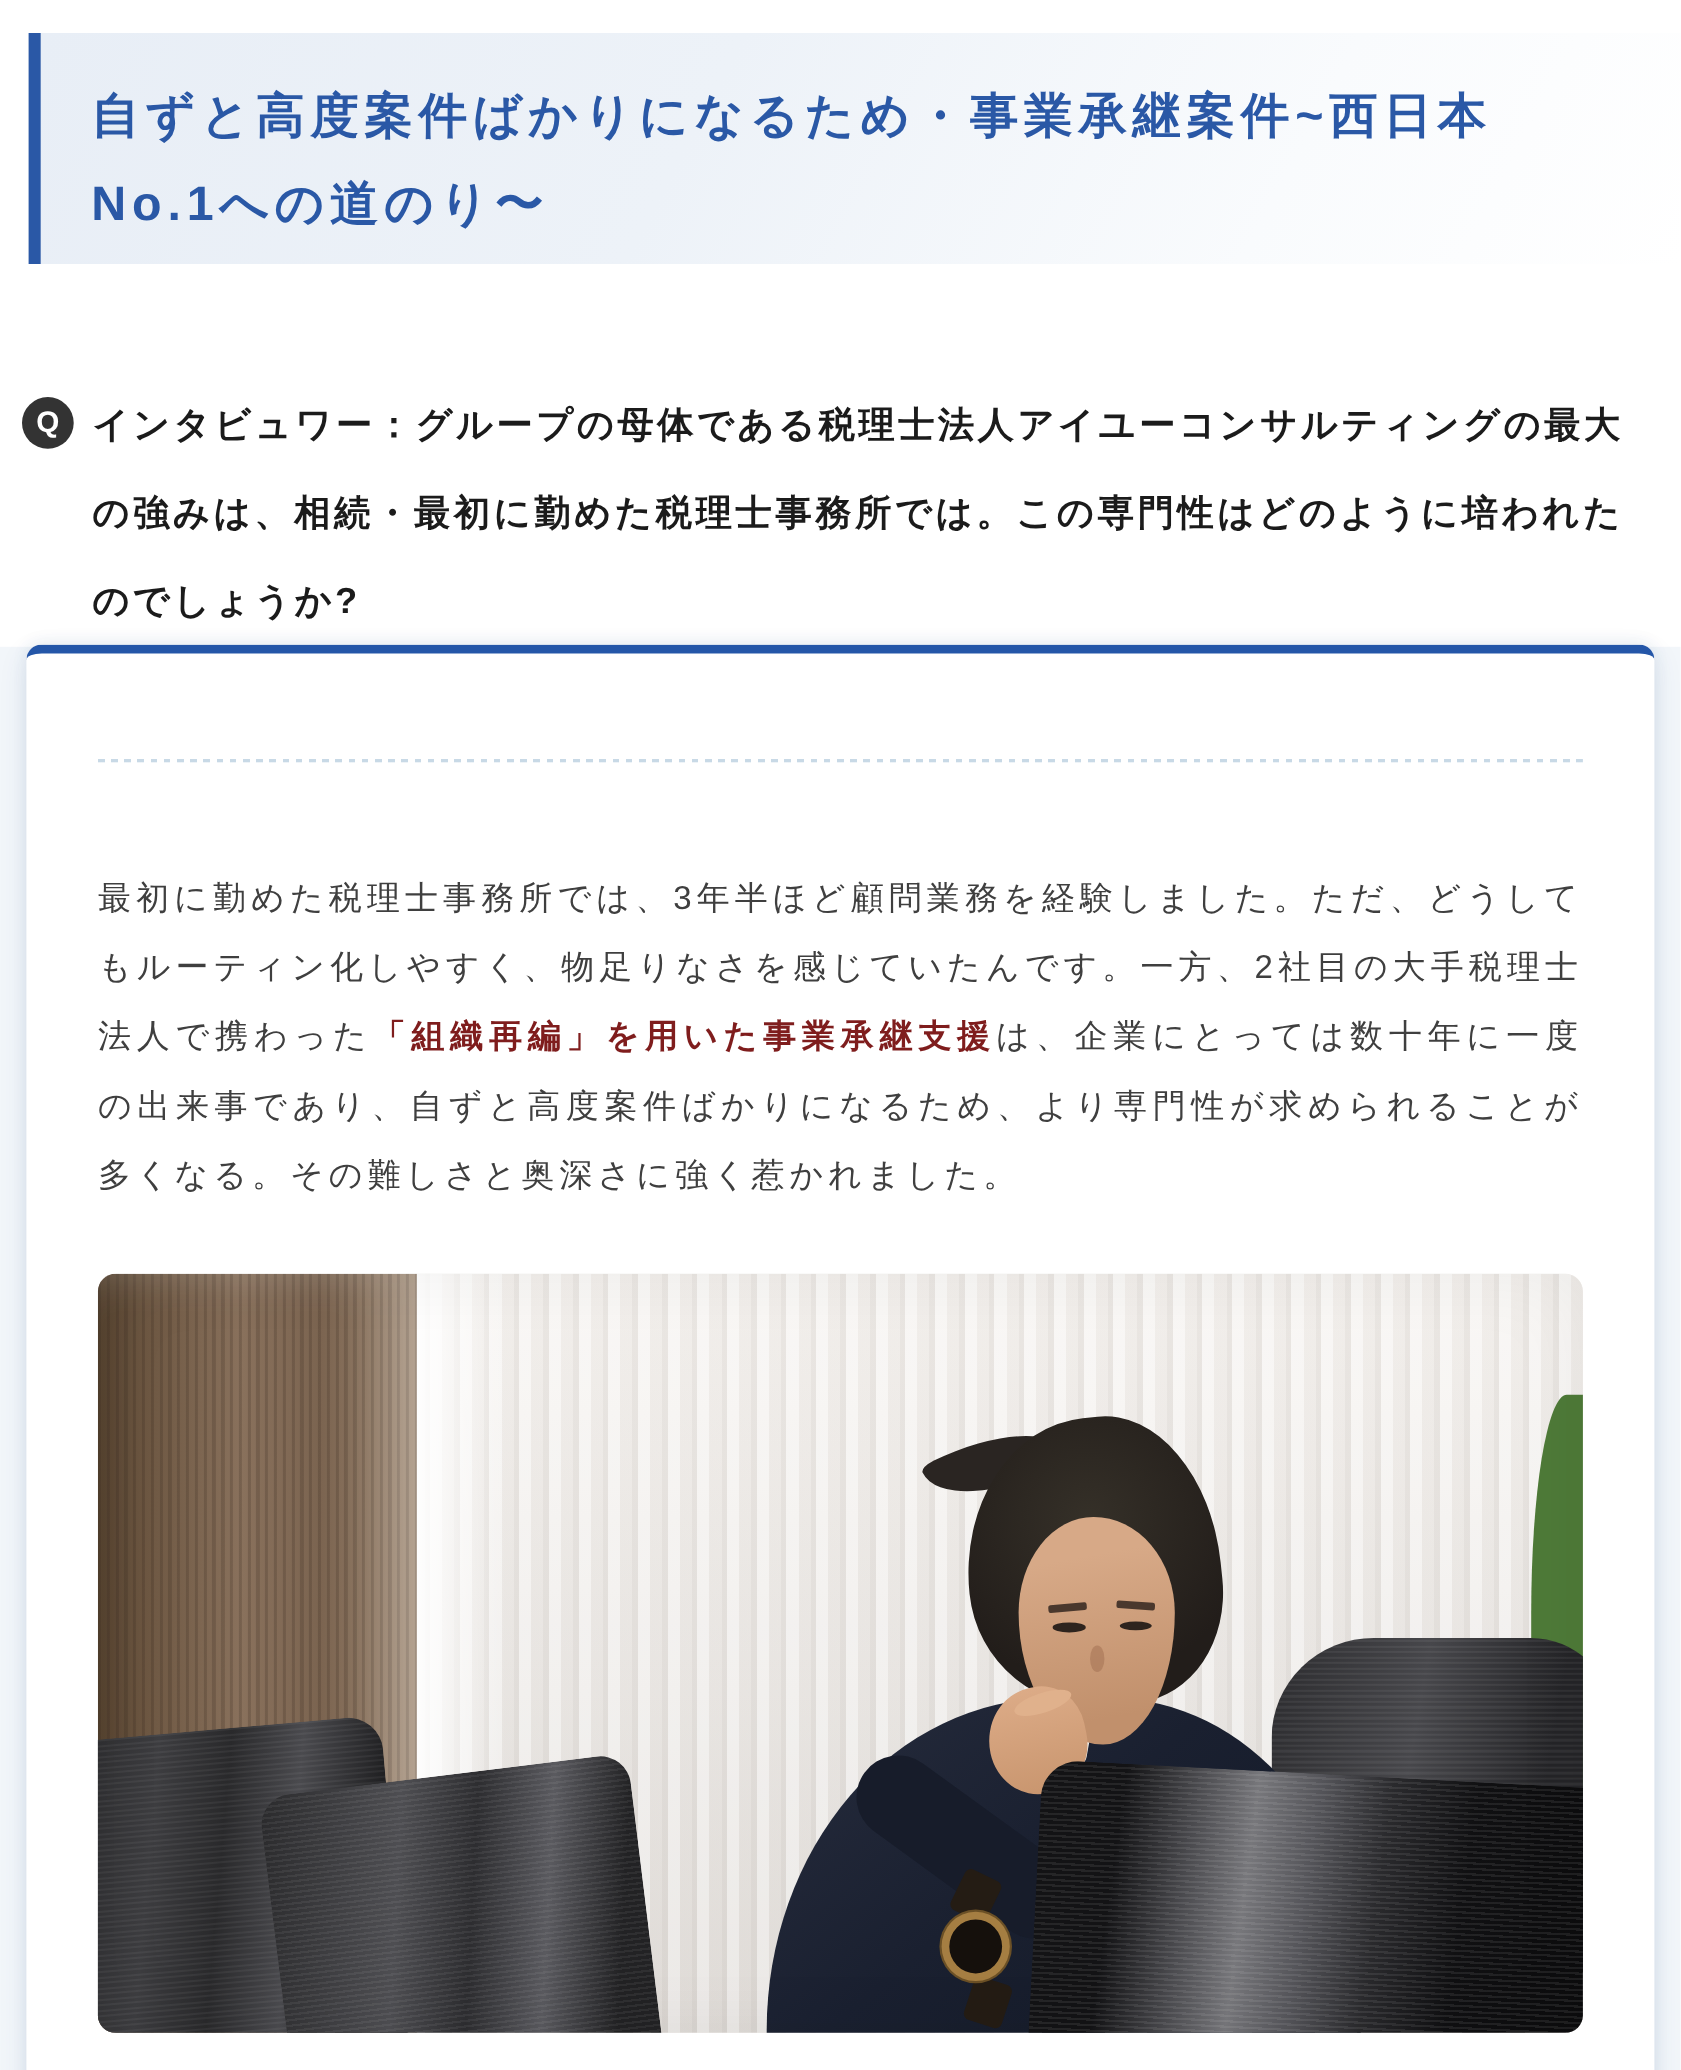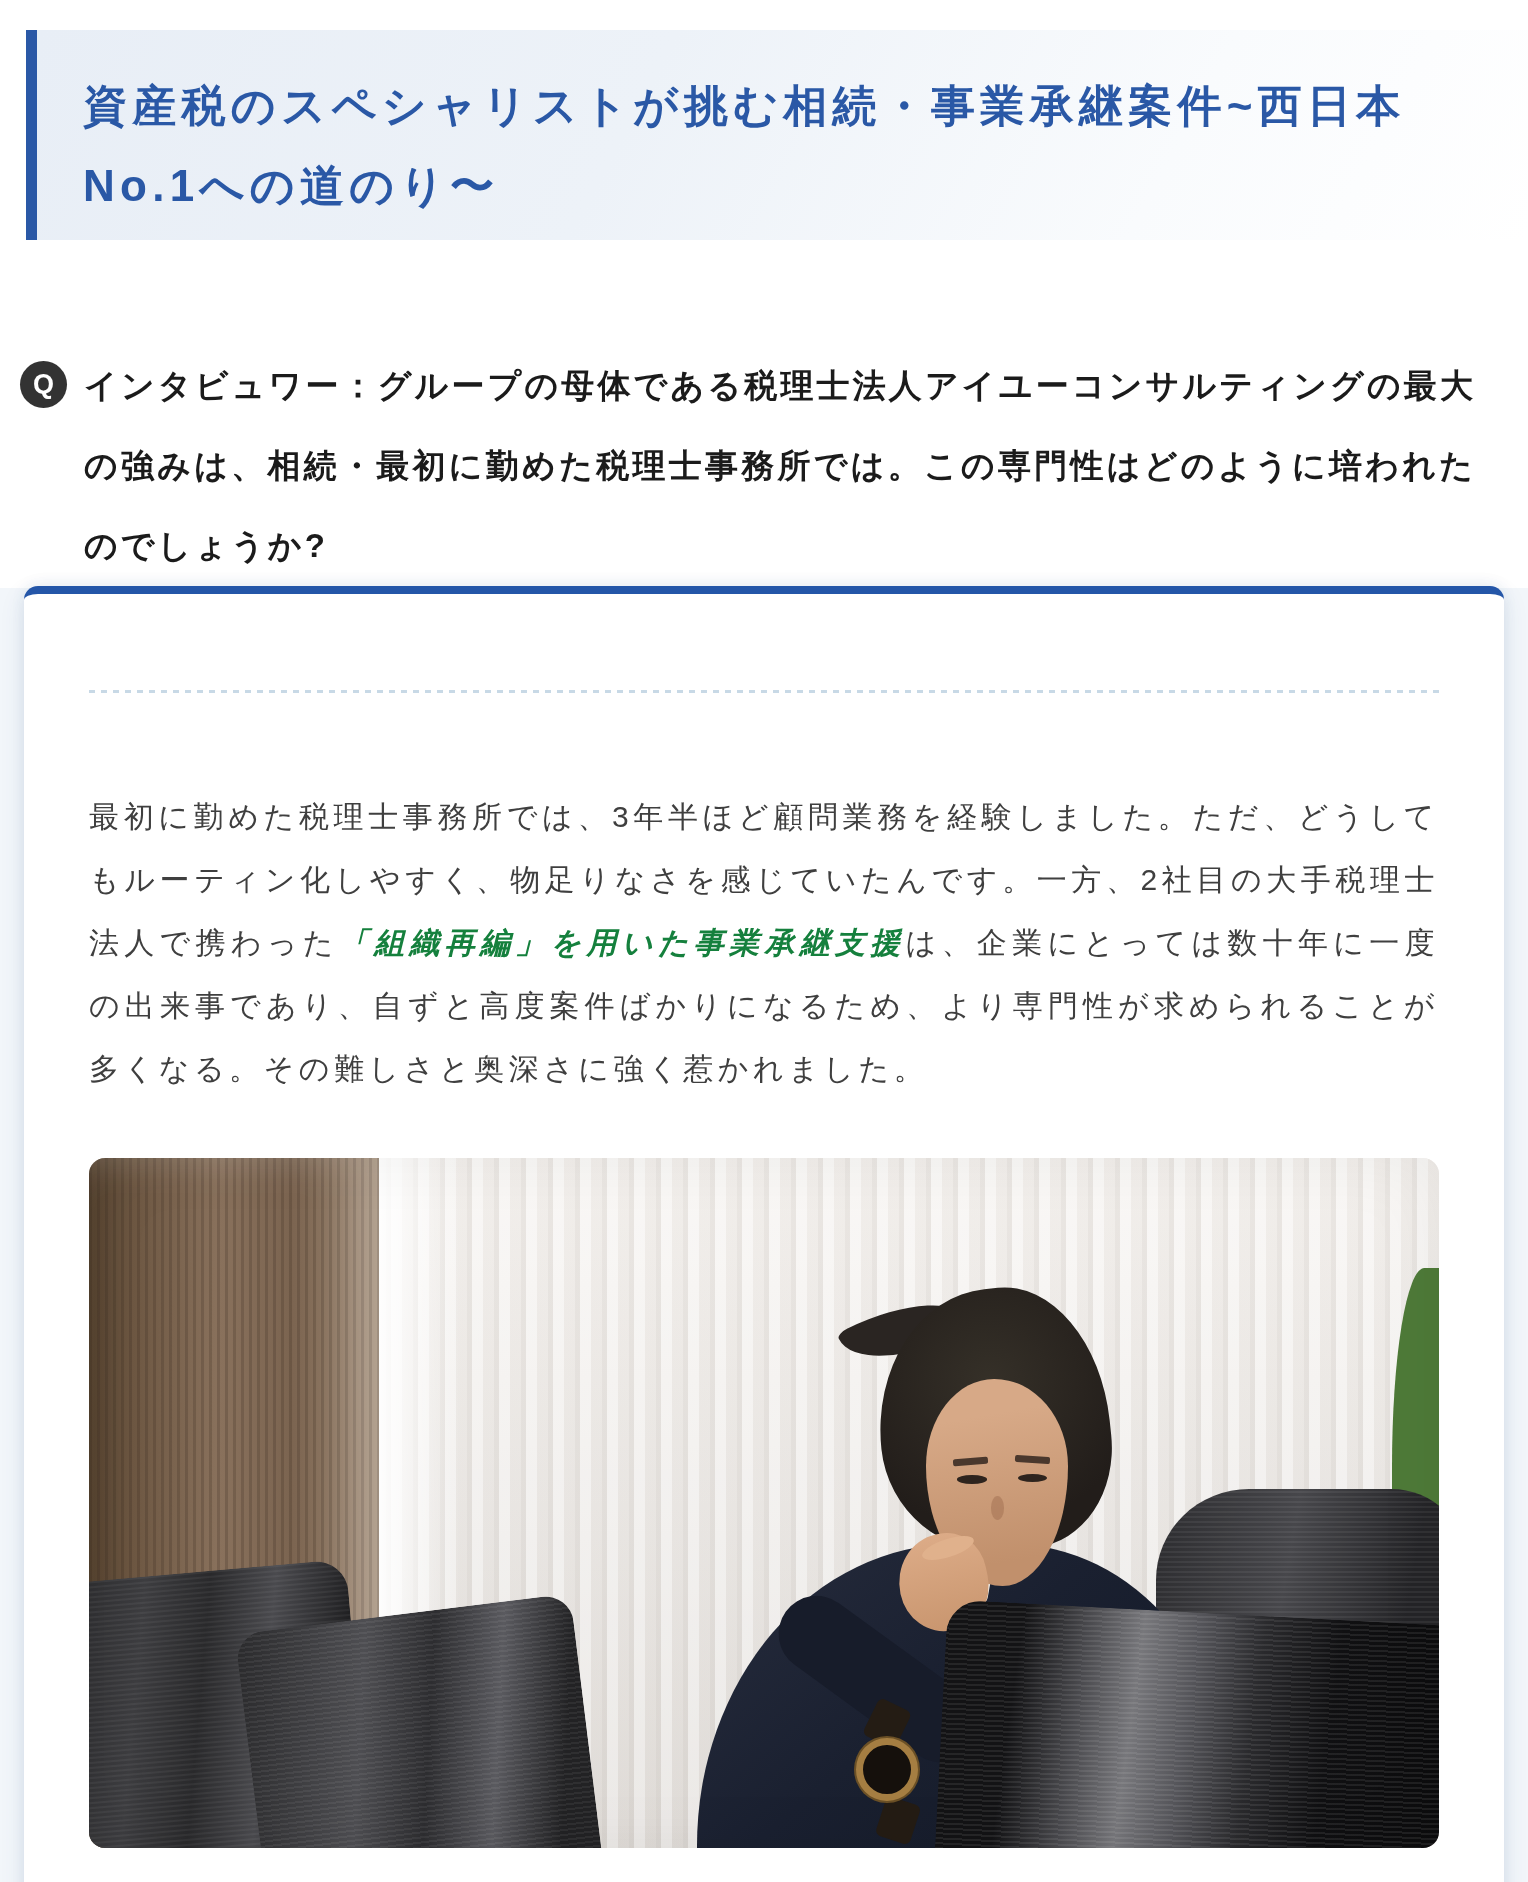--- a/index.html
+++ b/index.html
@@ -51,21 +51,21 @@
   .divider {
     margin-top:38px; height:3px;
     background:repeating-linear-gradient(90deg,#c8d9e6 0 6px, rgba(0,0,0,0) 6px 12px);
   }
   .answer-text {
     margin-top:92px;
     font-size:30px; line-height:63px;
     color:#3f3f3f; letter-spacing:4.5px;
     text-align:justify;
   }
-  .answer-text .bold { font-weight:bold; color:#15803d;font-style:italic; }
+  .answer-text .bold { font-weight:bold; color:#7f1d1d; }
 
   
   .photo {
     margin-top:58px; position:relative;
     width:1350px; height:690px;
     border-radius:16px; overflow:hidden;
     background:#ece9e6;
   }
   .ph { position:absolute; }
   .wall { inset:0; background:linear-gradient(180deg,#f6f3f0,#eae7e4 55%,#dfdbd7); }
@@ -151,21 +151,21 @@
   .photo::after { content:""; position:absolute; inset:0; box-shadow:inset 0 0 70px rgba(0,0,0,.06); border-radius:16px; pointer-events:none; }
 </style>
 </head>
 <body>
 
 <div class="page">
   <div class="bg-band"></div>
   <div class="content">
 
     <div class="header-box">
-      <h1 class="title">資産税のスペシャリストが挑む相続・事業承継案件~西日本No.1への道のり〜</h1>
+      <h1 class="title">自ずと高度案件ばかりになるため・事業承継案件~西日本No.1への道のり〜</h1>
     </div>
 
     <div class="question-row">
       <div class="q-badge">Q</div>
       <p class="q-text">インタビュワー：グループの母体である税理士法人アイユーコンサルティングの最大の強みは、相続・最初に勤めた税理士事務所では。この専門性はどのように培われたのでしょうか?</p>
     </div>
 
     <div class="card">
       <div class="divider"></div>
       <p class="answer-text"><span>最初に勤めた税理士事務所では、3年半ほど顧問業務を経験しました。ただ、どうしてもルーティン化しやすく、物足りなさを感じていたんです。一方、2社目の大手税理士法人で携わった</span><span class="bold">「組織再編」を用いた事業承継支援</span><span>は、企業にとっては数十年に一度の出来事であり、自ずと高度案件ばかりになるため、より専門性が求められることが多くなる。その難しさと奥深さに強く惹かれました。</span></p>

